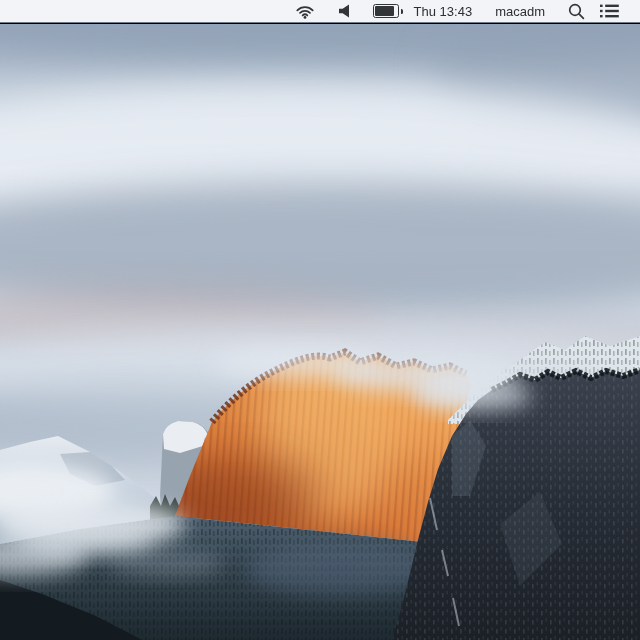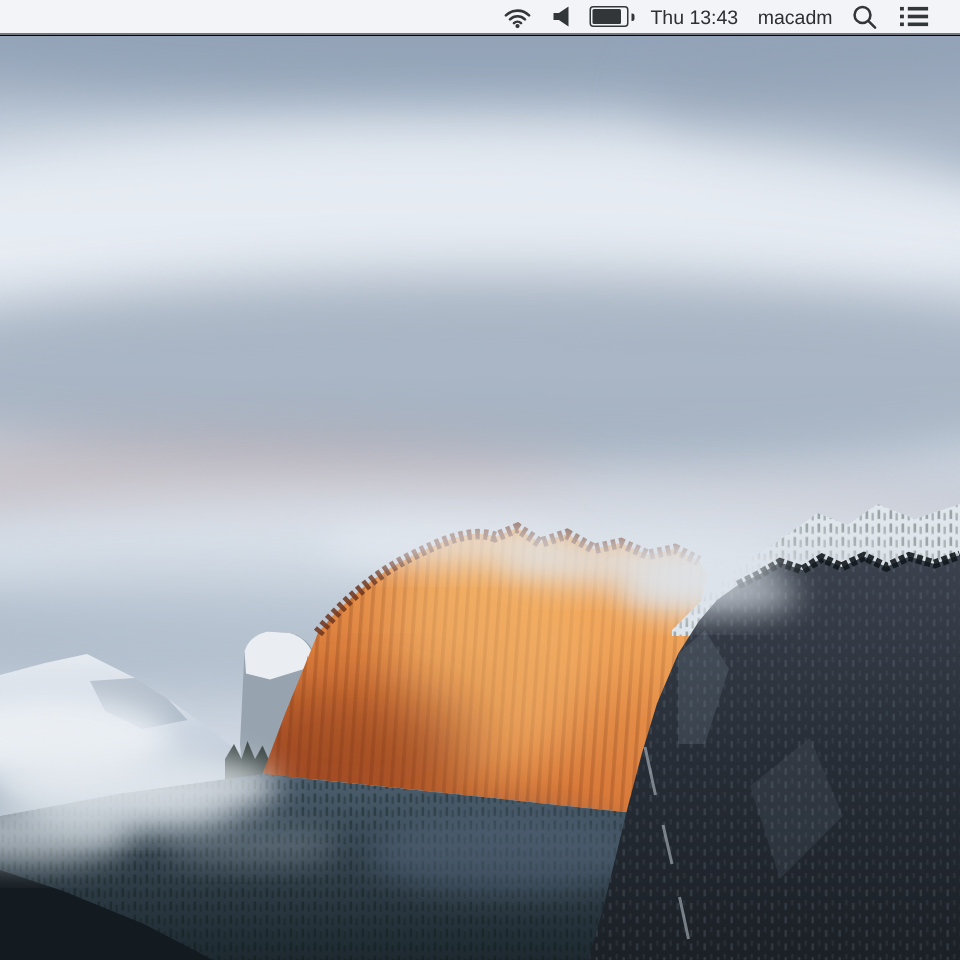--- a/index.html
+++ b/index.html
@@ -13,21 +13,21 @@
     position:absolute;top:0;left:0;right:0;height:23px;
     background:var(--bar-background,#f2f4f8);
     border-bottom:1px solid var(--bar-border,#6f7a87);
     display:flex;align-items:center;justify-content:flex-end;
     padding-right:21px;box-sizing:border-box;
     color:var(--text,#2d2f31);z-index:10;
   }
   .status-item{display:flex;align-items:center;line-height:1;}
   .status-item svg{display:block;}
   .mb-text{font-size:13px;color:var(--text,#2d2f31);white-space:nowrap;}
-  .ml13{margin-left:13px}.ml11{margin-left:11px}.ml15{margin-left:15px}
+  .ml13{margin-left:23px}.ml11{margin-left:11px}.ml15{margin-left:15px}
   .icon-ink{color:var(--icon,#333638);}
   
   .battery{display:flex;align-items:center;}
   .battery-body{
     width:22px;height:10px;border:1.5px solid var(--icon,#333638);
     border-radius:2.5px;padding:1px;box-sizing:content-box;display:flex;
   }
   .battery-fill{height:100%;background:var(--icon,#333638);border-radius:1px;}
   .battery-nub{
     width:2px;height:5px;background:var(--icon,#333638);

